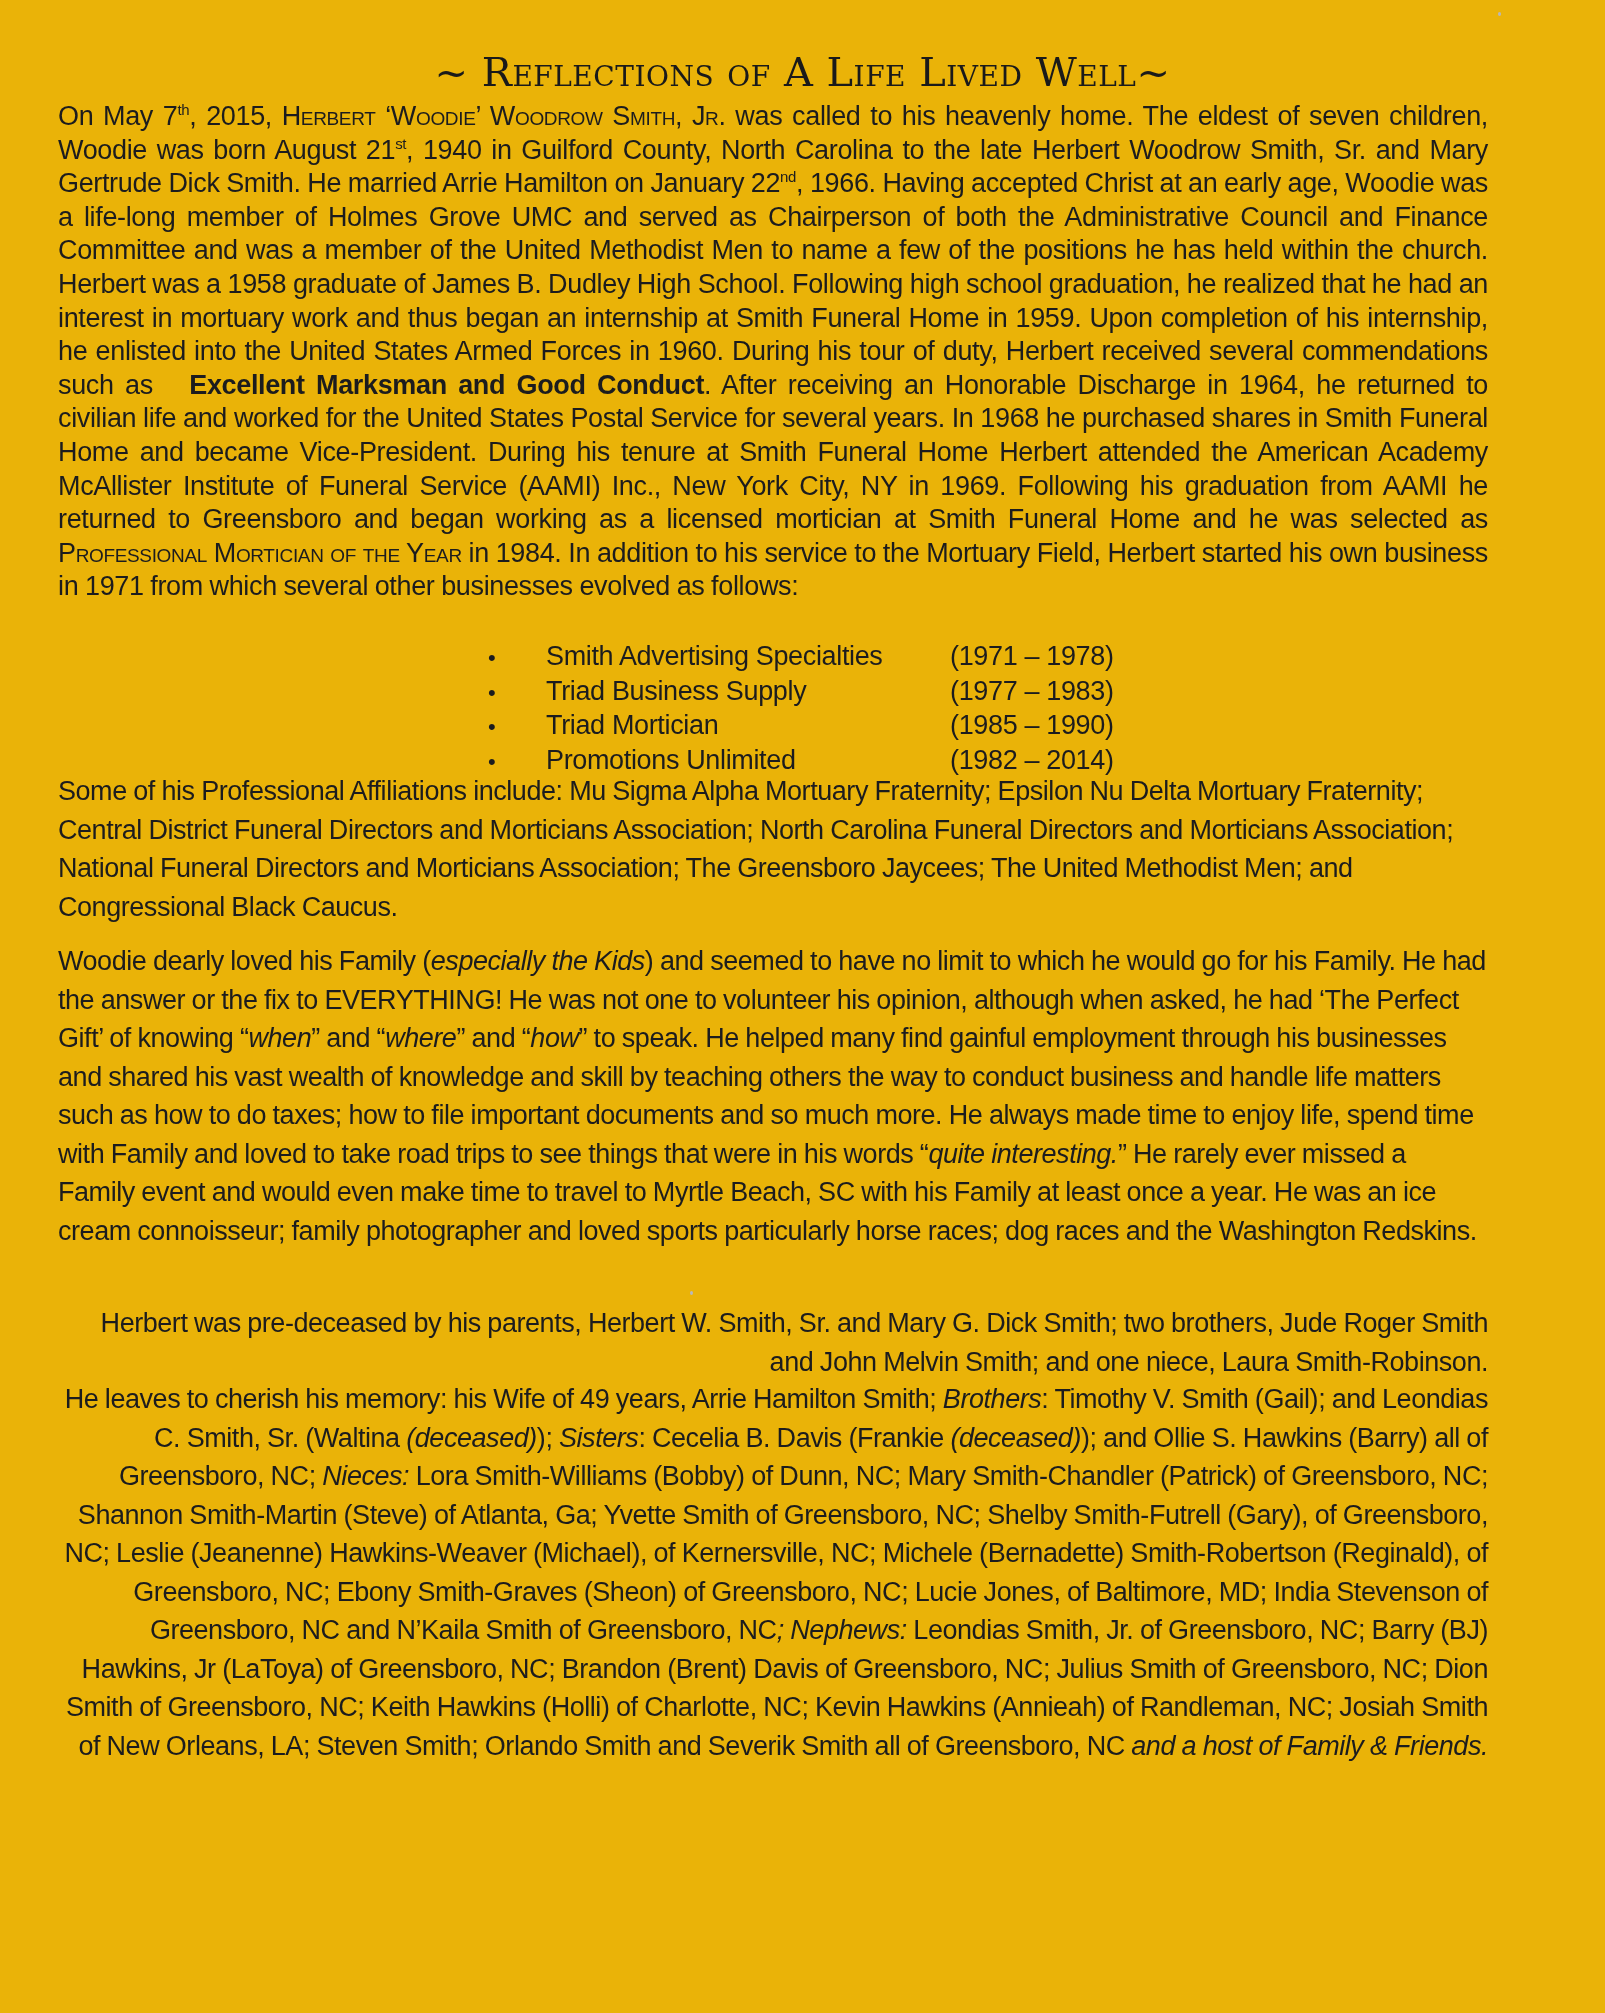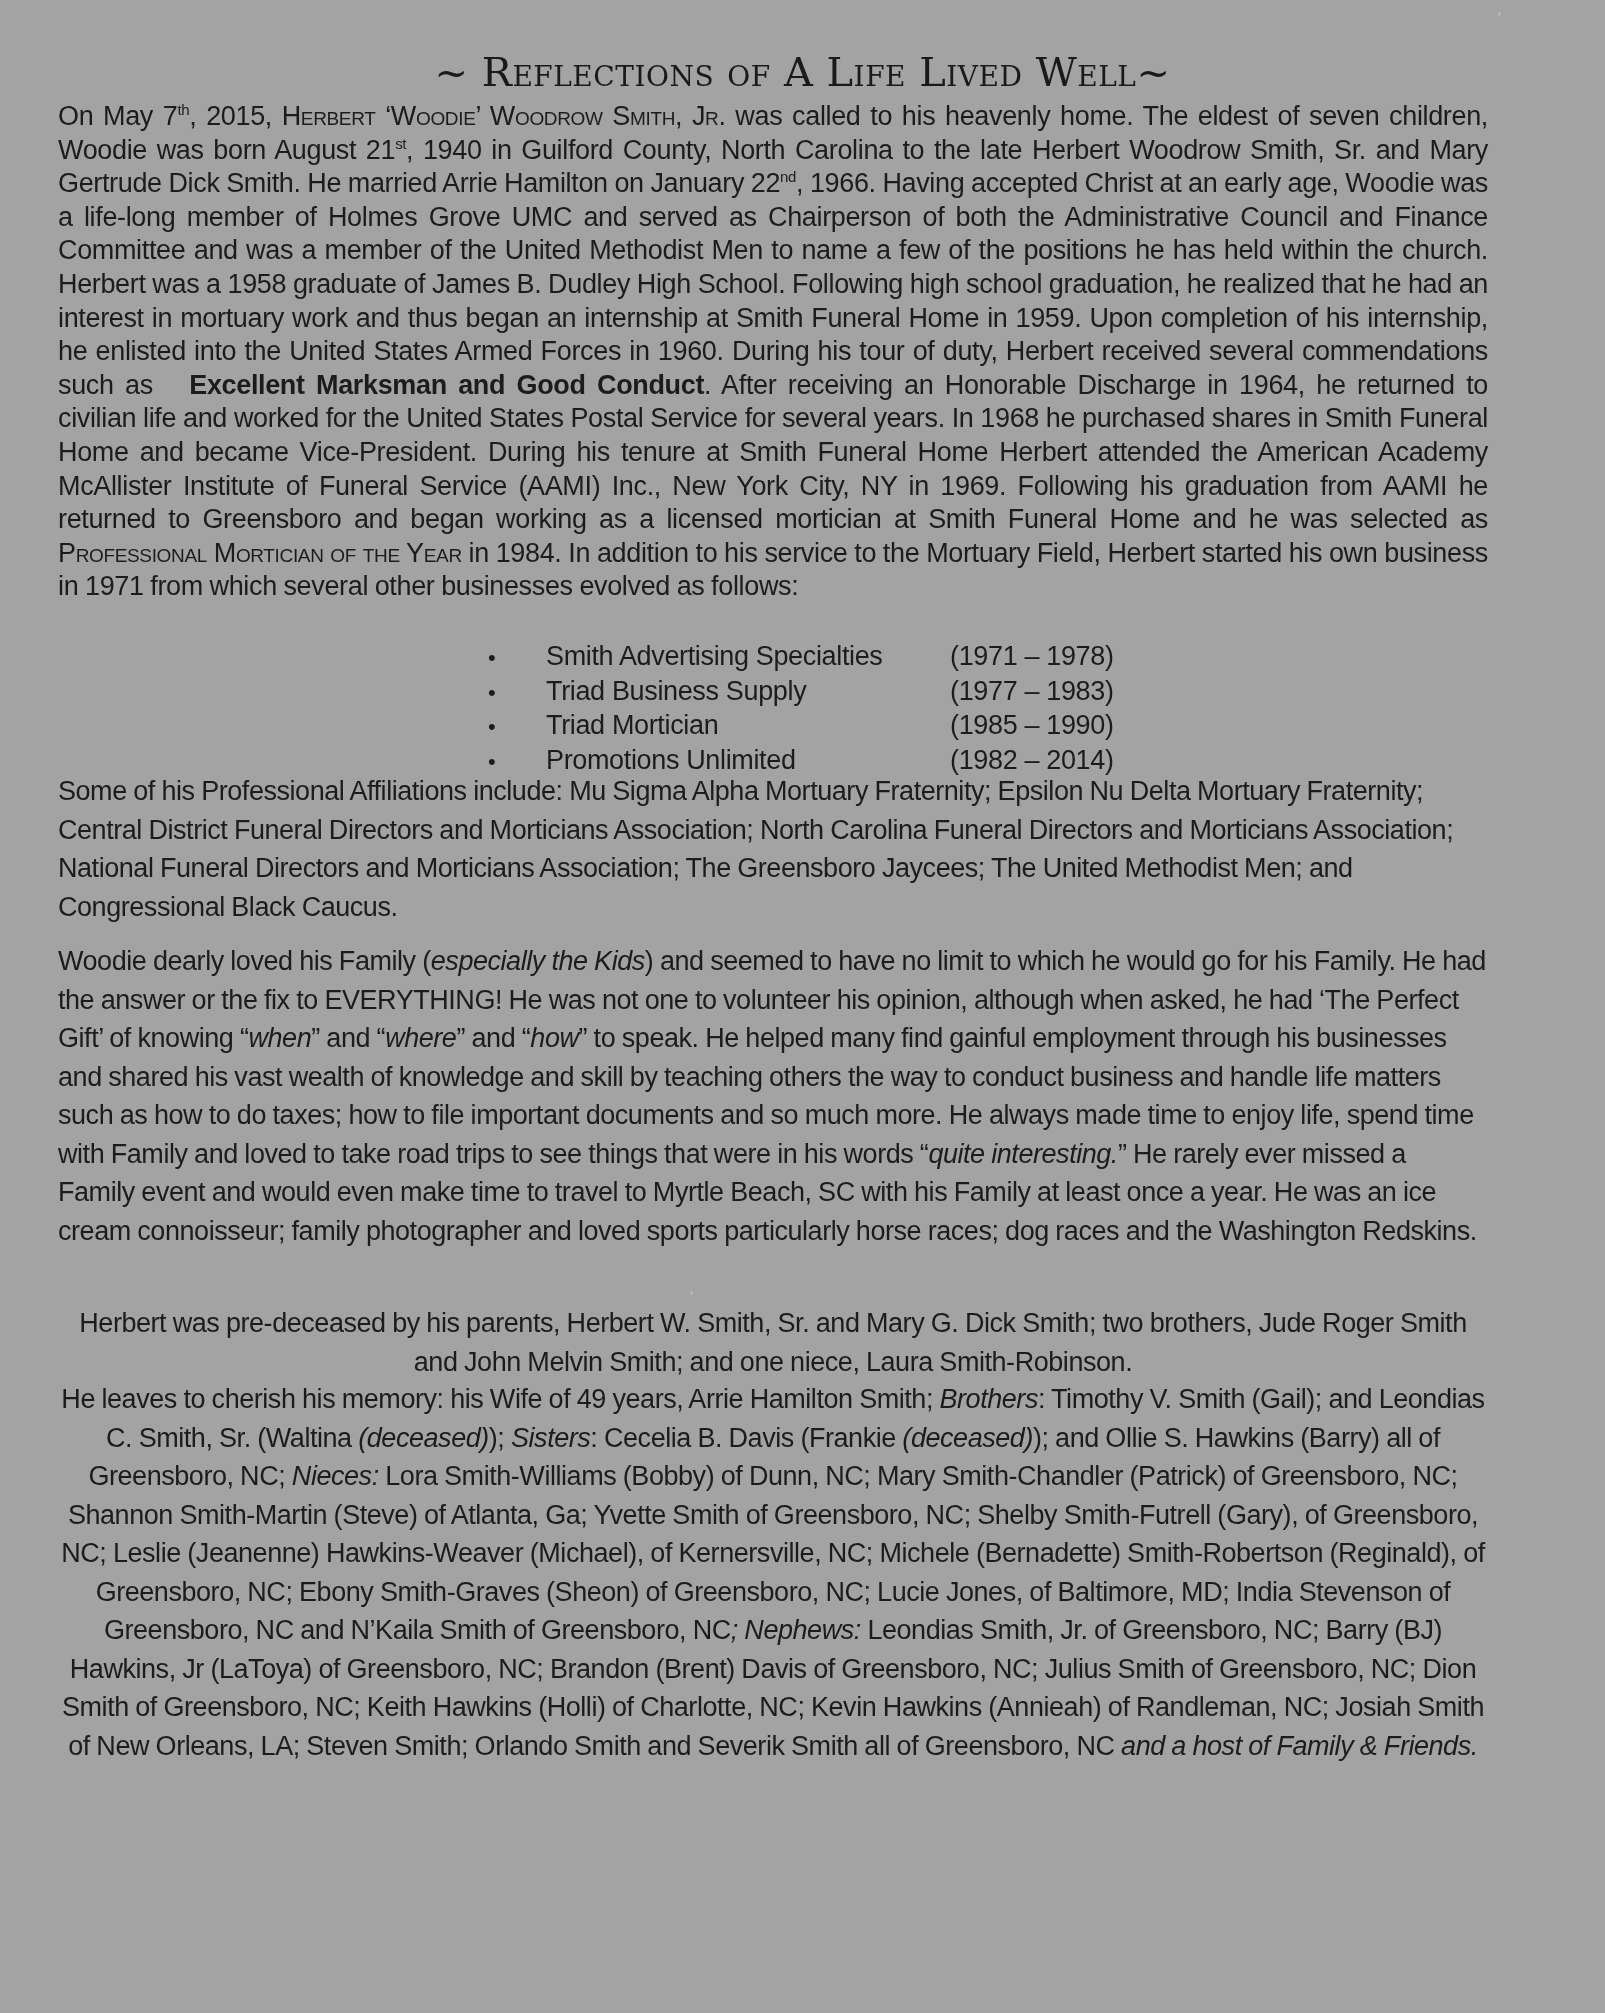--- a/index.html
+++ b/index.html
@@ -13,21 +13,21 @@
       position: relative;
       overflow: hidden;
       font-family: "Liberation Sans", sans-serif;
       color: #1c1c1e;
     }
     .page {
       position: absolute;
       left: 0; top: 0;
       width: 1605px;
       height: 2013px;
-      background: #a3a3a3;
+      background: #eab308;
     }
     .title {
       position: absolute;
       top: 22px;
       left: 0;
       width: 1605px;
       text-align: center;
       font-family: "DejaVu Serif", serif;
       font-size: 40px;
       font-variant: small-caps;
@@ -49,21 +49,21 @@
       word-spacing: -0.5px;
     }
     .para-loose {
       text-align: left;
       font-size: 27px;
       line-height: 38.5px;
       letter-spacing: -0.45px;
       word-spacing: -0.5px;
     }
     .para-center {
-      text-align: center;
+      text-align: right;
       font-size: 27px;
       line-height: 38.5px;
       letter-spacing: -0.45px;
       word-spacing: -0.5px;
     }
     .sc { font-variant: small-caps; }
     .b { font-weight: bold; margin-left: 25px; }
     .i { font-style: italic; }
     sup { font-size: 15px; line-height: 0; vertical-align: 10px; }
 

